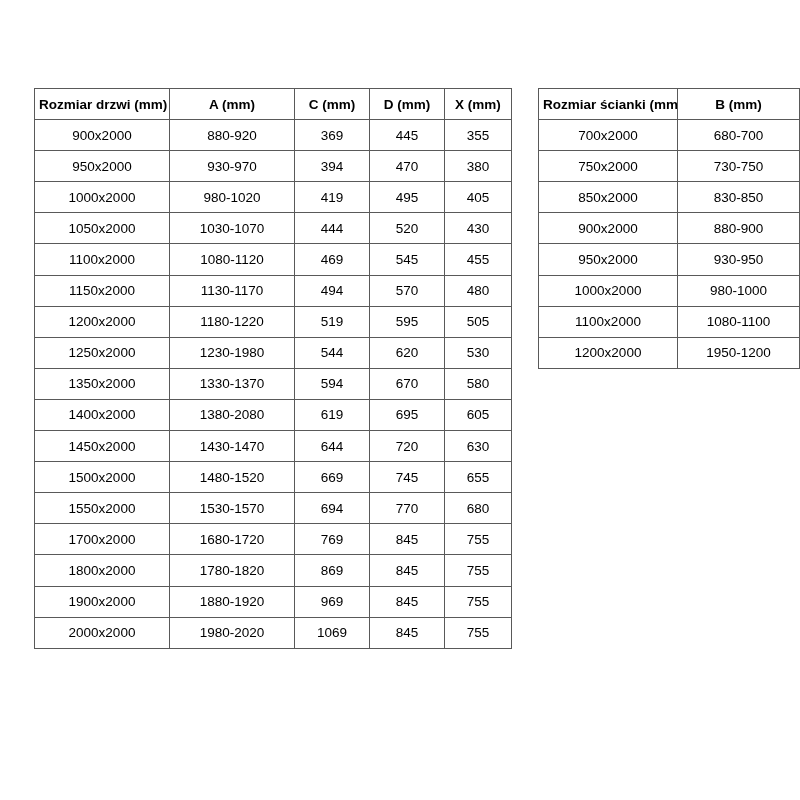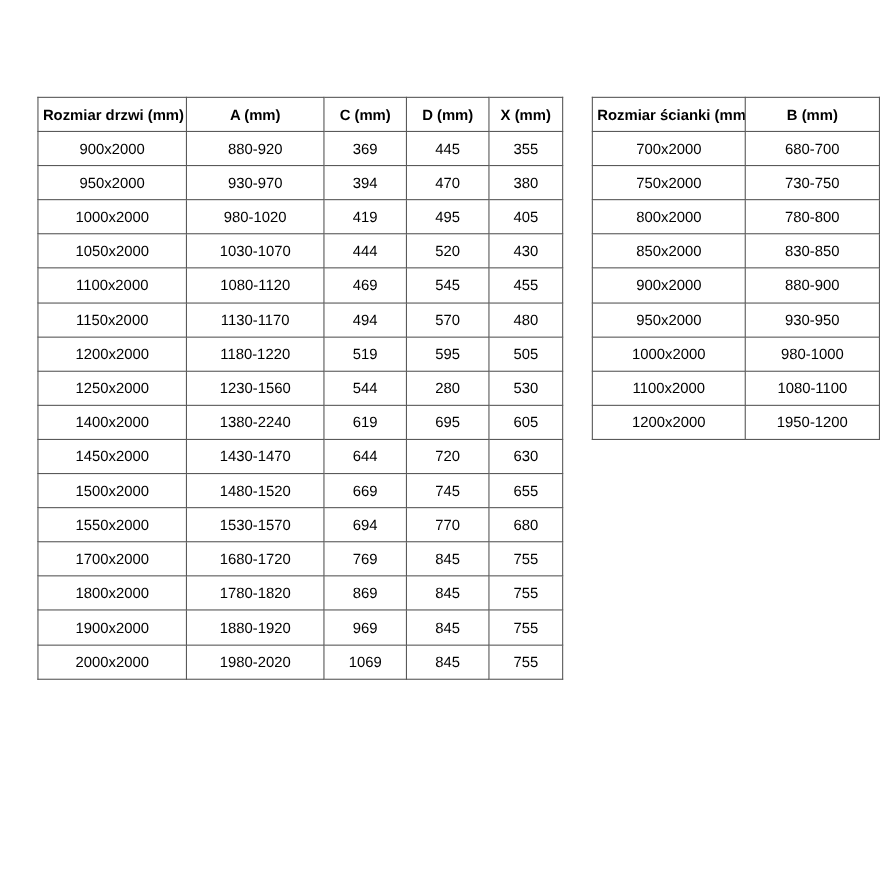--- a/index.html
+++ b/index.html
@@ -115,28 +115,35 @@
         </tr>
         <tr>
           <td>1200x2000</td>
           <td>1180-1220</td>
           <td>519</td>
           <td>595</td>
           <td>505</td>
         </tr>
         <tr>
           <td>1250x2000</td>
-          <td>1230-1560</td>
+          <td>1230-1980</td>
           <td>544</td>
-          <td>280</td>
+          <td>620</td>
           <td>530</td>
         </tr>
         <tr>
+          <td>1350x2000</td>
+          <td>1330-1370</td>
+          <td>594</td>
+          <td>670</td>
+          <td>580</td>
+        </tr>
+        <tr>
           <td>1400x2000</td>
-          <td>1380-2240</td>
+          <td>1380-2080</td>
           <td>619</td>
           <td>695</td>
           <td>605</td>
         </tr>
         <tr>
           <td>1450x2000</td>
           <td>1430-1470</td>
           <td>644</td>
           <td>720</td>
           <td>630</td>
@@ -200,24 +207,20 @@
       <tbody>
         <tr>
           <td>700x2000</td>
           <td>680-700</td>
         </tr>
         <tr>
           <td>750x2000</td>
           <td>730-750</td>
         </tr>
         <tr>
-          <td>800x2000</td>
-          <td>780-800</td>
-        </tr>
-        <tr>
           <td>850x2000</td>
           <td>830-850</td>
         </tr>
         <tr>
           <td>900x2000</td>
           <td>880-900</td>
         </tr>
         <tr>
           <td>950x2000</td>
           <td>930-950</td>

